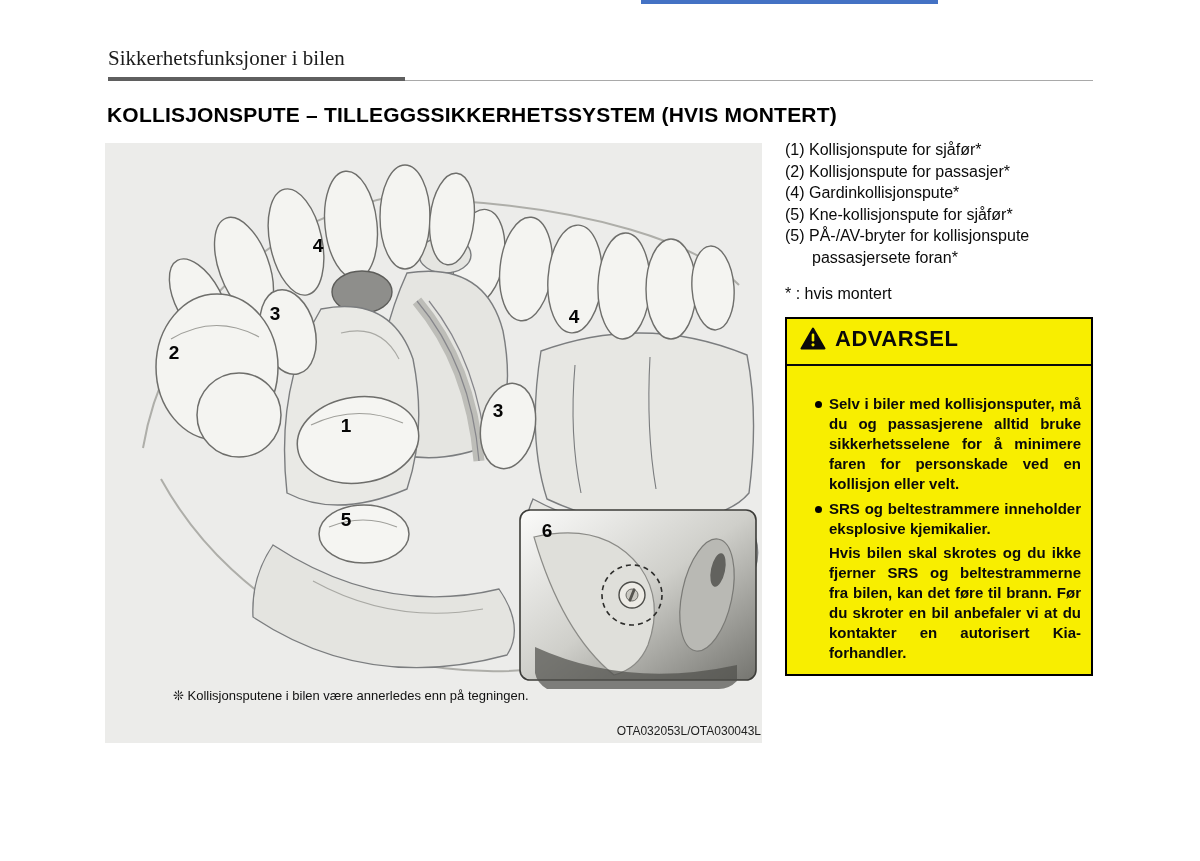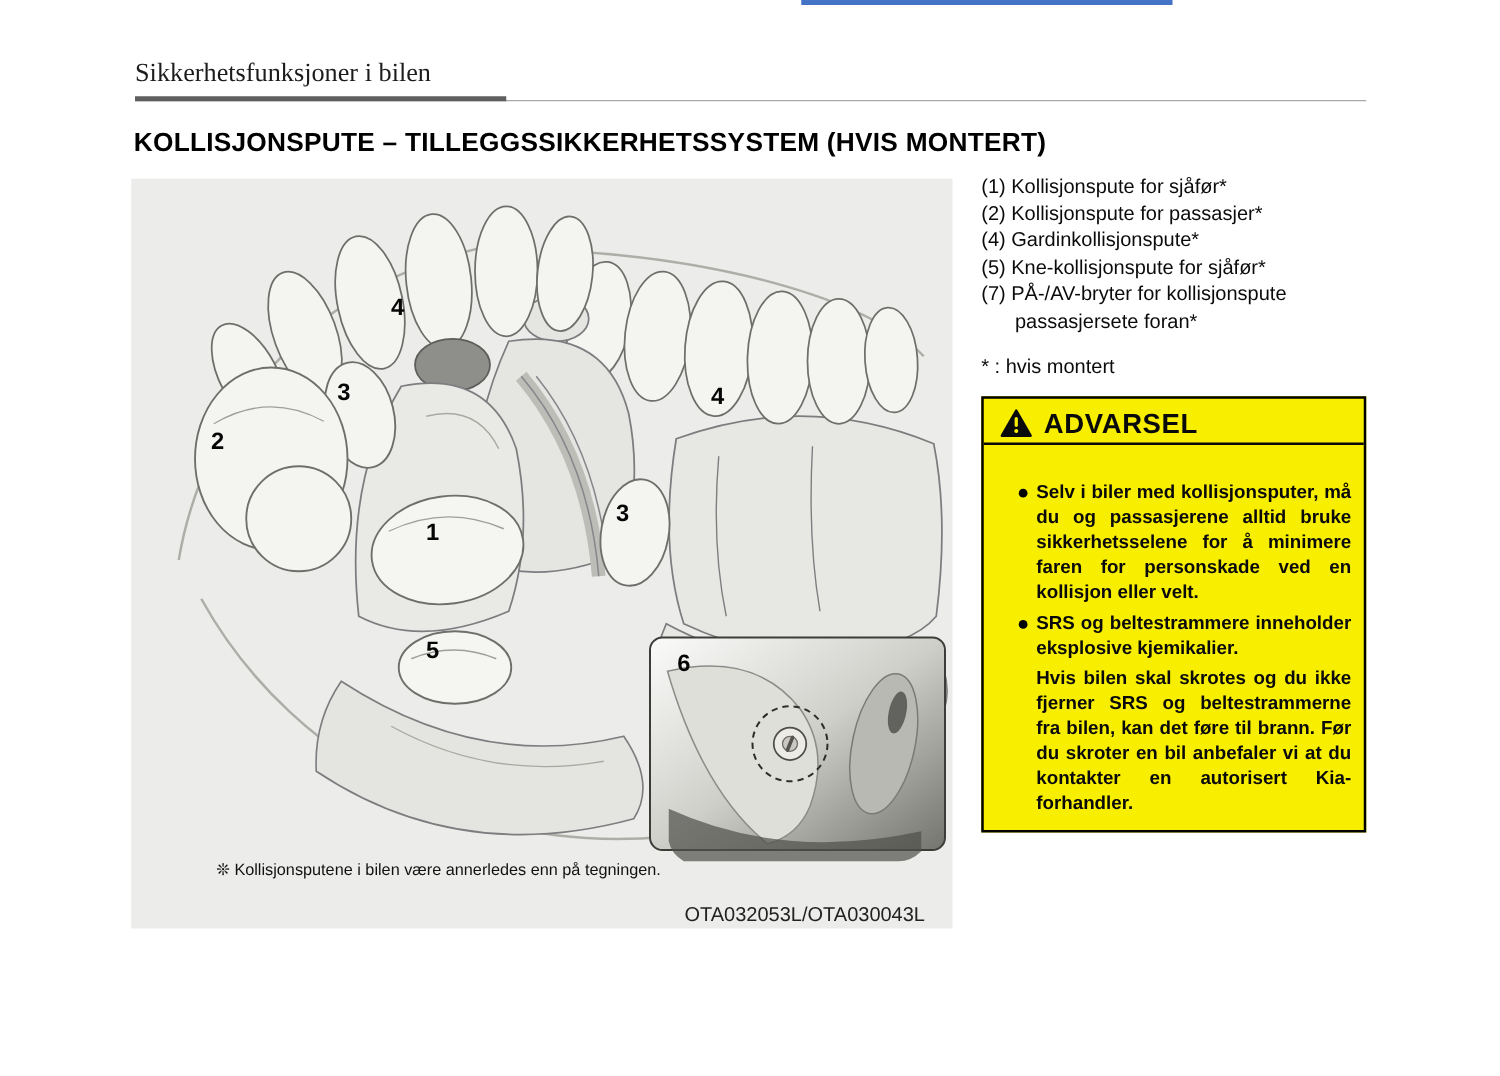--- a/index.html
+++ b/index.html
@@ -12,29 +12,29 @@
 
   .header-title { position:absolute; left:108px; top:46px; font-family:"Liberation Serif", serif; font-size:21px; color:#1c1c1c; }
   .rule-light { position:absolute; left:108px; top:80px; width:985px; height:1px; background:#a9a9a9; }
   .rule-dark { position:absolute; left:108px; top:77px; width:297px; height:4px; background:#5f5f5f; }
 
   .page-title { position:absolute; left:107px; top:103px; width:760px; font-size:21px; font-weight:bold; color:#000; letter-spacing:.2px; font-family:"Liberation Sans", sans-serif; }
 
   .figure { position:absolute; left:105px; top:143px; width:657px; height:614px; background:#ececea; }
   .fig-svg { position:absolute; left:0; top:0; }
   .fig-note { position:absolute; left:68px; top:545px; font-size:13px; color:#111; }
-  .fig-code { position:absolute; right:22px; top:581px; font-size:16px; color:#222; }
+  .fig-code { position:absolute; right:1px; top:581px; font-size:12px; color:#222; }
 
   .right-col { position:absolute; left:785px; top:139px; width:310px; }
   .airbag-list { list-style:none; font-size:16px; color:#0b0b0b; }
   .airbag-list li { line-height:21.5px; padding-left:27px; text-indent:-27px; }
   .footnote { font-size:16px; line-height:21.5px; margin-top:15px; color:#0b0b0b; }
 
   .warning-box { margin-top:12px; width:308px; border:2px solid #000; background:#f8ee00; }
-  .warning-header { display:flex; align-items:center; gap:9px; padding:7px 12px 2px 13px; border-bottom:2px solid #0a0a0a;text-align:right; }
+  .warning-header { display:flex; align-items:center; gap:9px; padding:7px 12px 12px 13px; border-bottom:2px solid #0a0a0a;text-align:right; }
   .warning-title { font-size:22px; font-weight:bold; letter-spacing:.5px; color:#0a0a0a; }
   .warning-body { padding:7px 10px 11px 28px;margin-top:16px; }
   .bullet-row { display:flex; gap:7px; margin-top:5px; }
   .bullet-dot { flex:none; width:7px; height:7px; border-radius:50%; background:#000; margin-top:7px; }
   .warning-body p { margin:0; font-size:15px; line-height:20px; font-weight:bold; color:#0a0a0a; text-align:justify; }
   .bullet-sub { margin-left:14px !important; margin-top:4px !important; }
 
   .bottom-dashed { position:absolute; left:35px; top:789px; width:1130px; border-top:1px dashed #9a9a9a; }
   .page-number { position:absolute; left:92px; top:793px; font-family:"Liberation Serif", serif; font-size:16px; color:#111; letter-spacing:1px;text-decoration:underline; }
   .bottom-vdash { position:absolute; left:96px; top:812px; height:49px; border-left:1px dashed #9a9a9a; }
@@ -160,21 +160,21 @@
     <div class="fig-note">❊ Kollisjonsputene i bilen være annerledes enn på tegningen.</div>
     <div class="fig-code">OTA032053L/OTA030043L</div>
   </div>
 
   <div class="right-col">
     <ul class="airbag-list">
       <li>(1) Kollisjonspute for sjåfør*</li>
       <li>(2) Kollisjonspute for passasjer*</li>
       <li>(4) Gardinkollisjonspute*</li>
       <li>(5) Kne-kollisjonspute for sjåfør*</li>
-      <li>(7) PÅ-/AV-bryter for kollisjonspute passasjersete foran*</li>
+      <li>(5) PÅ-/AV-bryter for kollisjonspute passasjersete foran*</li>
     </ul>
     <div class="footnote">* : hvis montert</div>
 
     <div class="warning-box">
       <div class="warning-header">
         <svg width="26" height="23" viewBox="0 0 26 23">
           <path d="M13 1.5 L24.5 21.5 L1.5 21.5 Z" fill="#0a0a0a" stroke="#0a0a0a" stroke-linejoin="round" stroke-width="2"></path>
           <rect x="11.7" y="6.5" width="2.6" height="8" rx="1.3" fill="#f8ee00"></rect>
           <circle cx="13" cy="17.8" r="1.6" fill="#f8ee00"></circle>
         </svg>

